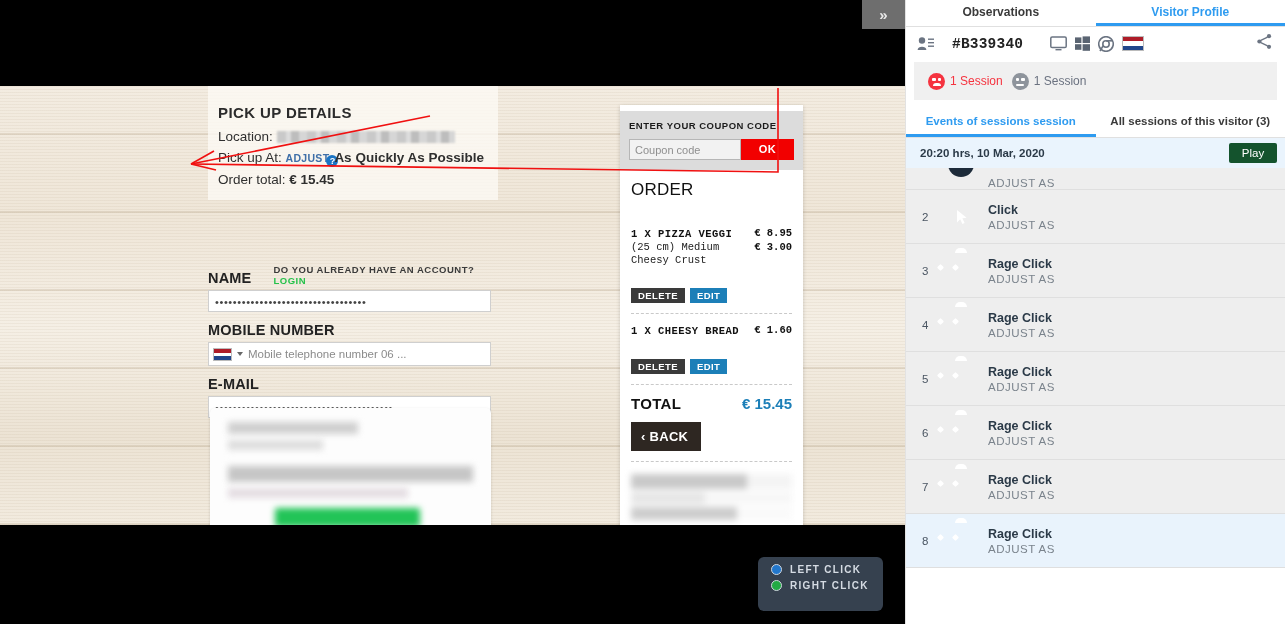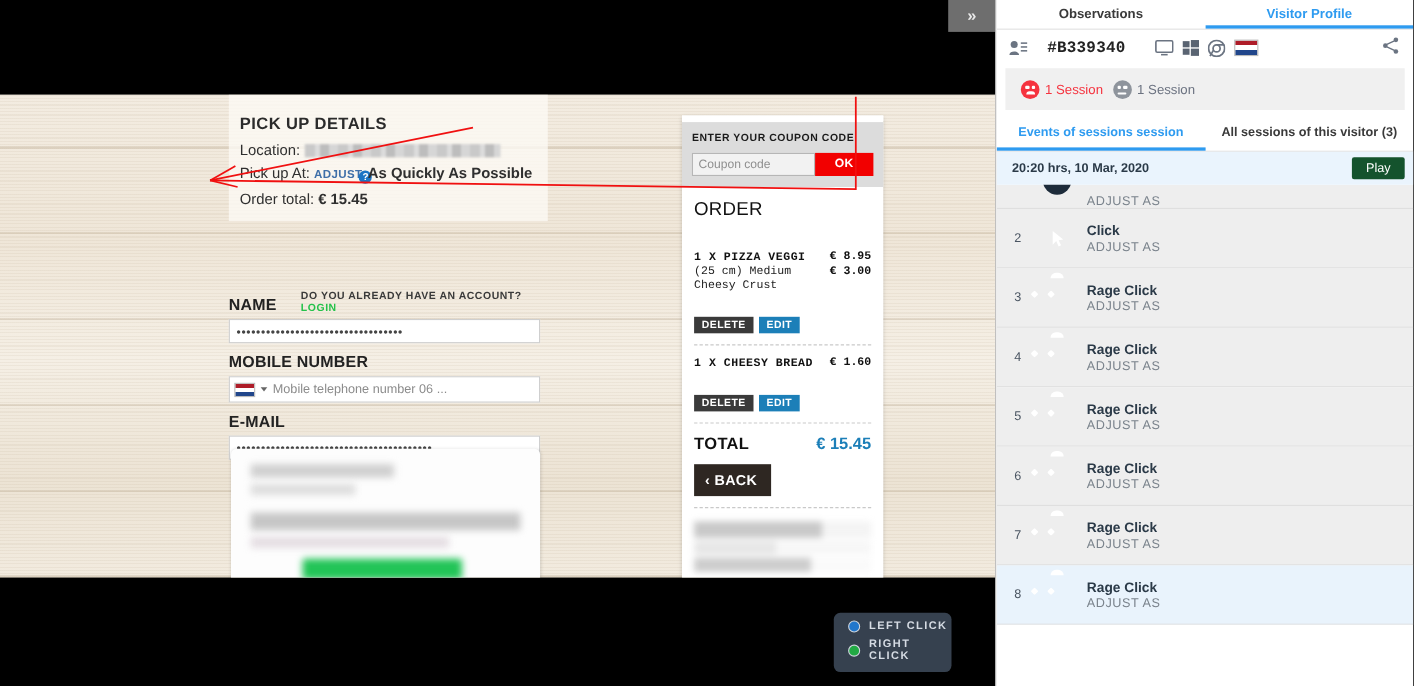--- a/index.html
+++ b/index.html
@@ -188,21 +188,21 @@
       linear-gradient(90deg,#e6e6e6 0 46%,#f7f7f7 46% 100%) 0 20px/100% 12px no-repeat,
       linear-gradient(90deg,#cdcdcd 0 66%,#fafafa 66% 100%) 0 35px/100% 13px no-repeat;
   }
 
   
   #annot { position: absolute; left: 0; top: 0; width: 905px; height: 624px; pointer-events: none; }
 
   
   .legend {
     position: absolute; left: 758px; top: 557px;
-    width: 107px; height: 54px; border-radius: 6px;
+    width: 125px; height: 54px; border-radius: 6px;
     background: #36414f; padding: 7px 0 0 13px;
   }
   .legend-row { display: flex; align-items: center; gap: 8px; margin-bottom: 5px; }
   .dot { width: 11px; height: 11px; border-radius: 50%; border: 1.5px solid #cfd6de; flex: none; }
   .dot-blue  { background: #2277cc; }
   .dot-green { background: #22aa44; }
   .legend-lbl { font-size: 10px; font-weight: bold; color: #d5dbe3; letter-spacing: 1.3px; }
 
   
   .collapse-btn {

